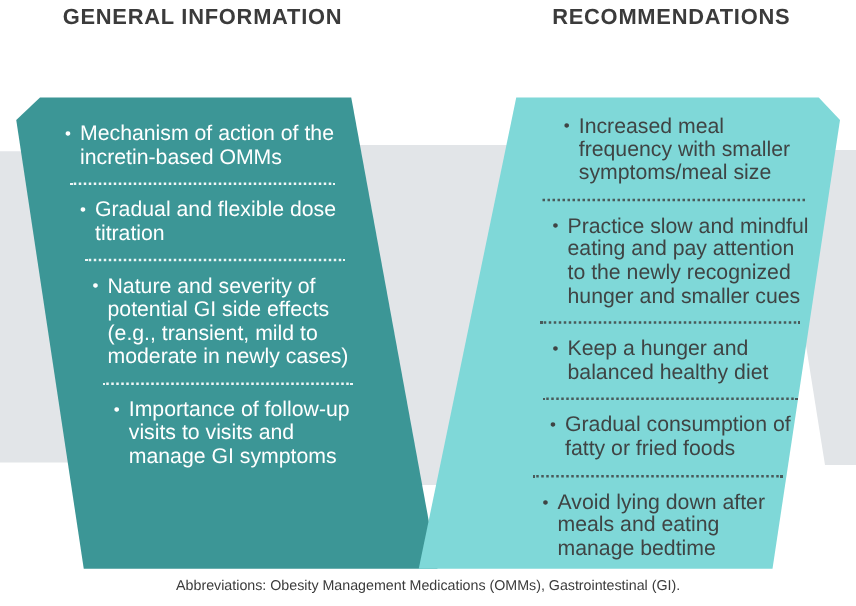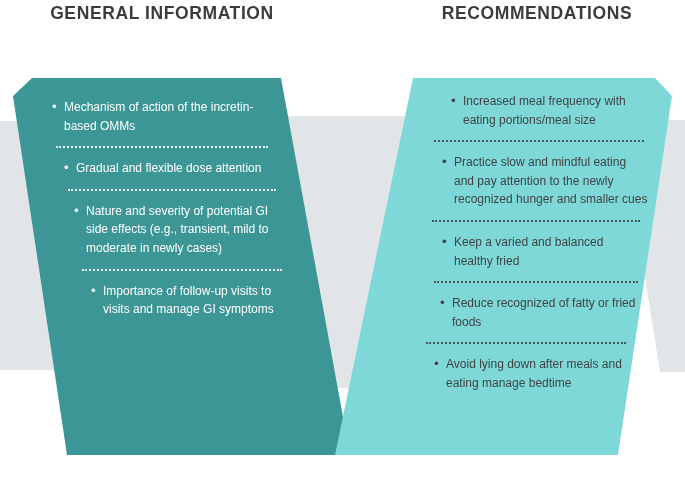--- a/index.html
+++ b/index.html
@@ -71,21 +71,21 @@
   }
   .bullet-dot {
     flex: 0 0 auto;
     width: 12px;
     font-size: 13.5px;
     line-height: 18.5px;
     text-align: left;
   }
   .bullet-text {
     flex: 1 1 auto;
-    font-size: 12px;
+    font-size: 17px;
     line-height: 18.6px;
   }
   #column-left .bullet-dot,
   #column-left .bullet-text {
     color: #ffffff;
   }
   #column-right .bullet-dot,
   #column-right .bullet-text {
     color: #3f4444;
   }
@@ -139,21 +139,21 @@
     <div class="item" style="margin-left:0px;width:224px;">
       <div class="bullet-row">
         <span class="bullet-dot">•</span>
         <span class="bullet-text">Mechanism of action of the incretin-based OMMs</span>
       </div>
     </div>
     <div class="separator" style="margin-left:4px;width:212px;"></div>
     <div class="item" style="margin-left:12px;width:216px;">
       <div class="bullet-row">
         <span class="bullet-dot">•</span>
-        <span class="bullet-text">Gradual and flexible dose attention</span>
+        <span class="bullet-text">Gradual and flexible dose titration</span>
       </div>
     </div>
     <div class="separator" style="margin-left:16px;width:208px;"></div>
     <div class="item" style="margin-left:22px;width:206px;">
       <div class="bullet-row">
         <span class="bullet-dot">•</span>
         <span class="bullet-text">Nature and severity of potential GI side effects (e.g., transient, mild to moderate in newly cases)</span>
       </div>
     </div>
     <div class="separator" style="margin-left:30px;width:200px;"></div>
@@ -162,47 +162,48 @@
         <span class="bullet-dot">•</span>
         <span class="bullet-text">Importance of follow-up visits to visits and manage GI symptoms</span>
       </div>
     </div>
   </div>
 
   <div class="column" id="column-right">
     <div class="item" style="margin-left:23px;width:200px;">
       <div class="bullet-row">
         <span class="bullet-dot">•</span>
-        <span class="bullet-text">Increased meal frequency with eating portions/meal size</span>
+        <span class="bullet-text">Increased meal frequency with smaller symptoms/meal size</span>
       </div>
     </div>
     <div class="separator" style="margin-left:6px;width:210px;"></div>
     <div class="item" style="margin-left:14px;width:206px;">
       <div class="bullet-row">
         <span class="bullet-dot">•</span>
         <span class="bullet-text">Practice slow and mindful eating and pay attention to the newly recognized hunger and smaller cues</span>
       </div>
     </div>
     <div class="separator" style="margin-left:4px;width:208px;"></div>
     <div class="item" style="margin-left:14px;width:200px;">
       <div class="bullet-row">
         <span class="bullet-dot">•</span>
-        <span class="bullet-text">Keep a varied and balanced healthy fried</span>
+        <span class="bullet-text">Keep a hunger and balanced healthy diet</span>
       </div>
     </div>
     <div class="separator" style="margin-left:6px;width:204px;"></div>
     <div class="item" style="margin-left:12px;width:200px;">
       <div class="bullet-row">
         <span class="bullet-dot">•</span>
-        <span class="bullet-text">Reduce recognized of fatty or fried foods</span>
+        <span class="bullet-text">Gradual consumption of fatty or fried foods</span>
       </div>
     </div>
     <div class="separator" style="margin-left:-2px;width:200px;"></div>
     <div class="item" style="margin-left:6px;width:196px;">
       <div class="bullet-row">
         <span class="bullet-dot">•</span>
         <span class="bullet-text">Avoid lying down after meals and eating manage bedtime</span>
       </div>
     </div>
   </div>
 
+  <div id="footer-note">Abbreviations: Obesity Management Medications (OMMs), Gastrointestinal (GI).</div>
 
 </div>
 
 </body></html>

